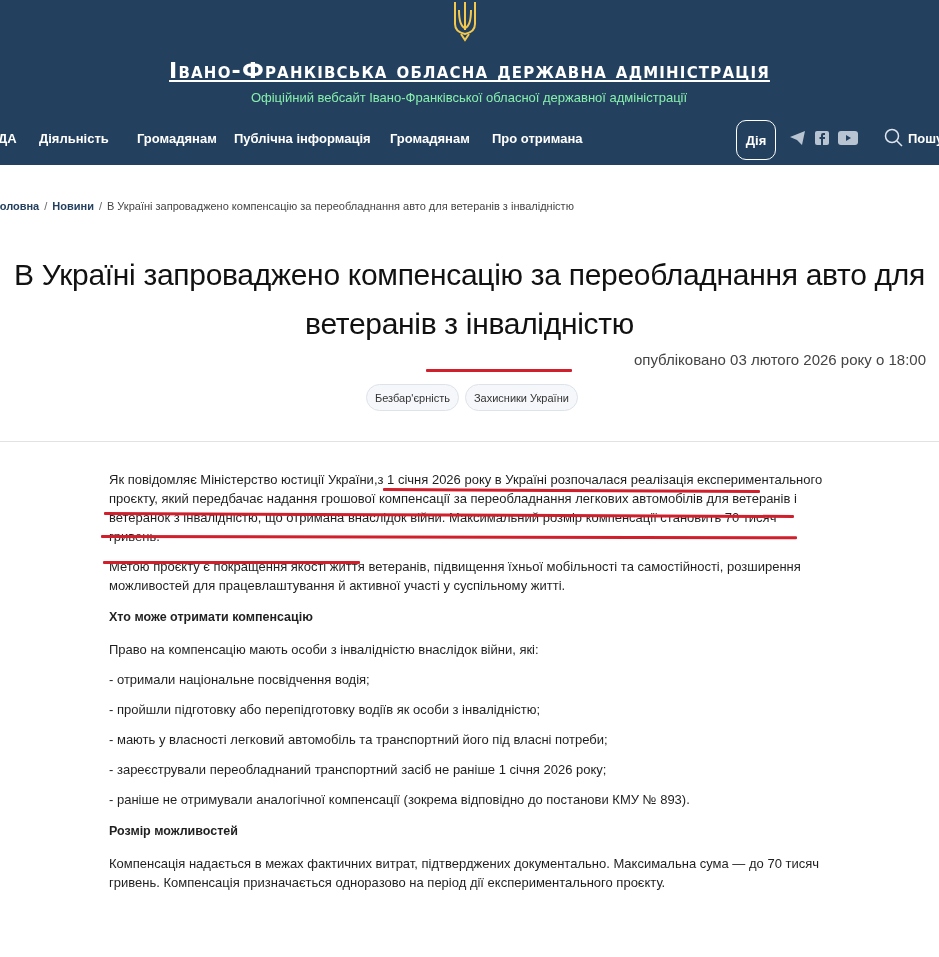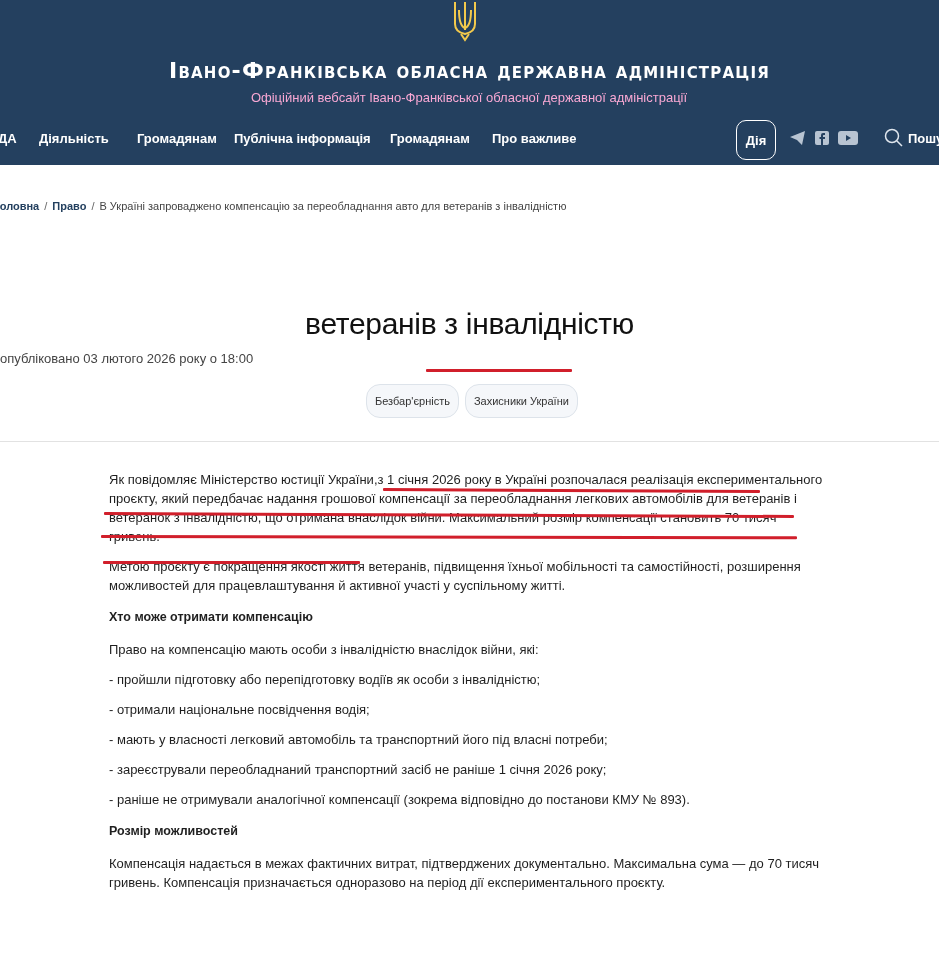--- a/index.html
+++ b/index.html
@@ -4,43 +4,43 @@
 <style>
   * { box-sizing: border-box; margin: 0; padding: 0; }
   html, body { width: 939px; height: 957px; overflow: hidden; background: #ffffff; }
   body { font-family: "Liberation Sans", sans-serif; color: #1b1b1b; position: relative; }
 
   
   .header { position: absolute; left: 0; top: 0; width: 939px; height: 165px; background: #24405f; }
   .trident { position: absolute; left: 452px; top: 0; width: 26px; height: 42px; }
   .site-title { position: absolute; left: 0; top: 58px; width: 939px; text-align: center;
     color: #ffffff; font-family: "DejaVu Sans", sans-serif; font-weight: bold;
-    font-size: 22px; letter-spacing: 1.2px; font-variant: small-caps; }
+    font-size: 22px; letter-spacing: 1.2px; font-variant: small-caps; text-decoration: underline; }
   .site-subtitle { position: absolute; left: 0; top: 90px; width: 938px; text-align: center;
-    color: #f9a8d4; font-size: 13px; }
+    color: #86efac; font-size: 13px; }
   .nav { position: absolute; left: 0; top: 128px; height: 22px; display: flex; align-items: center; }
   .nav-item { color: #ffffff; font-weight: bold; font-size: 13px; white-space: nowrap; cursor: pointer; position: absolute; top: 3px; }
   .diia { position: absolute; left: 736px; top: 120px; width: 40px; height: 40px; border: 1.5px solid #ffffff;
     border-radius: 10px; color: #fff; font-weight: bold; font-size: 13px; display: flex; align-items: center; justify-content: center; }
   .social { position: absolute; top: 130px; width: 18px; height: 16px; display: flex; align-items: center; justify-content: center; }
   .search-icon { position: absolute; left: 884px; top: 128px; width: 20px; height: 20px; }
   .search-label { position: absolute; left: 908px; top: 131px; color: #fff; font-weight: bold; font-size: 13px; white-space: nowrap; }
 
   
   .breadcrumb { position: absolute; left: -6px; top: 200px; font-size: 11px; color: #444; white-space: nowrap; }
   .breadcrumb a { color: #24405f; font-weight: bold; text-decoration: none; }
   .breadcrumb .sep { color: #666; margin: 0 5px; }
 
   
   .article-title { position: absolute; left: 0; top: 250px; width: 939px; text-align: center;
     font-size: 30px; line-height: 49px; color: #111; font-family: "Liberation Sans", sans-serif; font-weight: normal; letter-spacing: -0.3px; }
-  .published { position: absolute; left: 0; top: 351px; width: 926px; text-align: left; font-size: 13px; color: #444; }
+  .published { position: absolute; left: 0; top: 351px; width: 926px; text-align: right; font-size: 15px; color: #444; }
   .published .date { color: #444; }
   .tags { position: absolute; top: 384px; left: 366px; display: flex; gap: 6px; }
-  .tag { height: 34px; padding: 0 8px; border: 1px solid #dde3ea; background: #f5f7fa; border-radius: 14px;
+  .tag { height: 27px; padding: 0 8px; border: 1px solid #dde3ea; background: #f5f7fa; border-radius: 14px;
     font-size: 11px; color: #333; display: flex; align-items: center; cursor: pointer; }
   .divider { position: absolute; left: 0; top: 441px; width: 939px; height: 1px; background: #e2e2e2; }
 
   
   .content { position: absolute; left: 109px; top: 470px; width: 720px; font-size: 13px; color: #1f1f1f; line-height: 19px; }
   .content p { margin-bottom: 11px; }
   .content h4 { font-size: 12.5px; font-weight: bold; margin: 13px 0 13px; }
   .content .li { margin-bottom: 11px; }
 
   
@@ -60,21 +60,21 @@
   </svg>
   <div class="site-title">Івано-Франківська обласна державна адміністрація</div>
   <div class="site-subtitle">Офіційний вебсайт Івано-Франківської обласної державної адміністрації</div>
 
   <nav class="nav">
     <span class="nav-item" style="left:-2px">ДА</span>
     <span class="nav-item" style="left:39px">Діяльність</span>
     <span class="nav-item" style="left:137px">Громадянам</span>
     <span class="nav-item" style="left:234px">Публічна інформація</span>
     <span class="nav-item" style="left:390px">Громадянам</span>
-    <span class="nav-item" style="left:492px">Про важливе</span>
+    <span class="nav-item" style="left:492px">Про отримана</span>
   </nav>
 
   <div class="diia">
       <span>Дія</span>
     </div>
 
   <div class="social" style="left:789px">
     <svg width="16" height="14" viewBox="0 0 16 14">
         <path d="M0 6 L15 0 L12 14 L7 9 Z" fill="#b8c4d2"></path>
       </svg>
@@ -93,25 +93,25 @@
   </div>
 
   <svg class="search-icon" viewBox="0 0 20 20">
     <circle cx="8" cy="8" r="6.5" fill="none" stroke="#dfe6ee" stroke-width="1.5"></circle>
     <path d="M13 13 L18 18" stroke="#dfe6ee" stroke-width="1.5"></path>
   </svg>
   <span class="search-label">Пошук</span>
 </div>
 
 <div class="breadcrumb">
-  <a>Головна</a><span class="sep">/</span><a>Право</a><span class="sep">/</span><span>В Україні запроваджено компенсацію за переобладнання авто для ветеранів з інвалідністю</span>
+  <a>Головна</a><span class="sep">/</span><a>Новини</a><span class="sep">/</span><span>В Україні запроваджено компенсацію за переобладнання авто для ветеранів з інвалідністю</span>
 </div>
 
 <h1 class="article-title">
-  <br>
+  <span>В Україні запроваджено компенсацію за переобладнання авто для</span><br>
   <span>ветеранів з інвалідністю</span>
 </h1>
 
 <div class="published">
   <span>опубліковано</span>
   <span class="date">03 лютого 2026 року о 18:00</span>
 </div>
 <div class="redline" style="left:426px; top:369px; width:146px;"></div>
 
 <div class="tags">
@@ -119,22 +119,22 @@
   <span class="tag">Захисники України</span>
 </div>
 
 <div class="divider"></div>
 
 <div class="content">
   <p>Як повідомляє Міністерство юстиції України,з 1 січня 2026 року в Україні розпочалася реалізація експериментального проєкту, який передбачає надання грошової компенсації за переобладнання легкових автомобілів для ветеранів і ветеранок з інвалідністю, що отримана внаслідок війни. Максимальний розмір компенсації становить 70 тисяч гривень.</p>
   <p>Метою проєкту є покращення якості життя ветеранів, підвищення їхньої мобільності та самостійності, розширення можливостей для працевлаштування й активної участі у суспільному житті.</p>
   <h4>Хто може отримати компенсацію</h4>
   <p>Право на компенсацію мають особи з інвалідністю внаслідок війни, які:</p>
+  <p class="li">- отримали національне посвідчення водія;</p>
   <p class="li">- пройшли підготовку або перепідготовку водіїв як особи з інвалідністю;</p>
-  <p class="li">- отримали національне посвідчення водія;</p>
   <p class="li">- мають у власності легковий автомобіль та транспортний його під власні потреби;</p>
   <p class="li">- зареєстрували переобладнаний транспортний засіб не раніше 1 січня 2026 року;</p>
   <p class="li">- раніше не отримували аналогічної компенсації (зокрема відповідно до постанови КМУ № 893).</p>
   <h4>Розмір можливостей</h4>
   <p>Компенсація надається в межах фактичних витрат, підтверджених документально. Максимальна сума — до 70 тисяч гривень. Компенсація призначається одноразово на період дії експериментального проєкту.</p>
 </div>
 
 <div class="redline" style="left:383px; top:488px; width:377px; transform: rotate(0.3deg);"></div>
 <div class="redline" style="left:104px; top:512px; width:690px; transform: rotate(0.25deg);"></div>
 <div class="redline" style="left:101px; top:535px; width:696px; transform: rotate(0.1deg);"></div>

